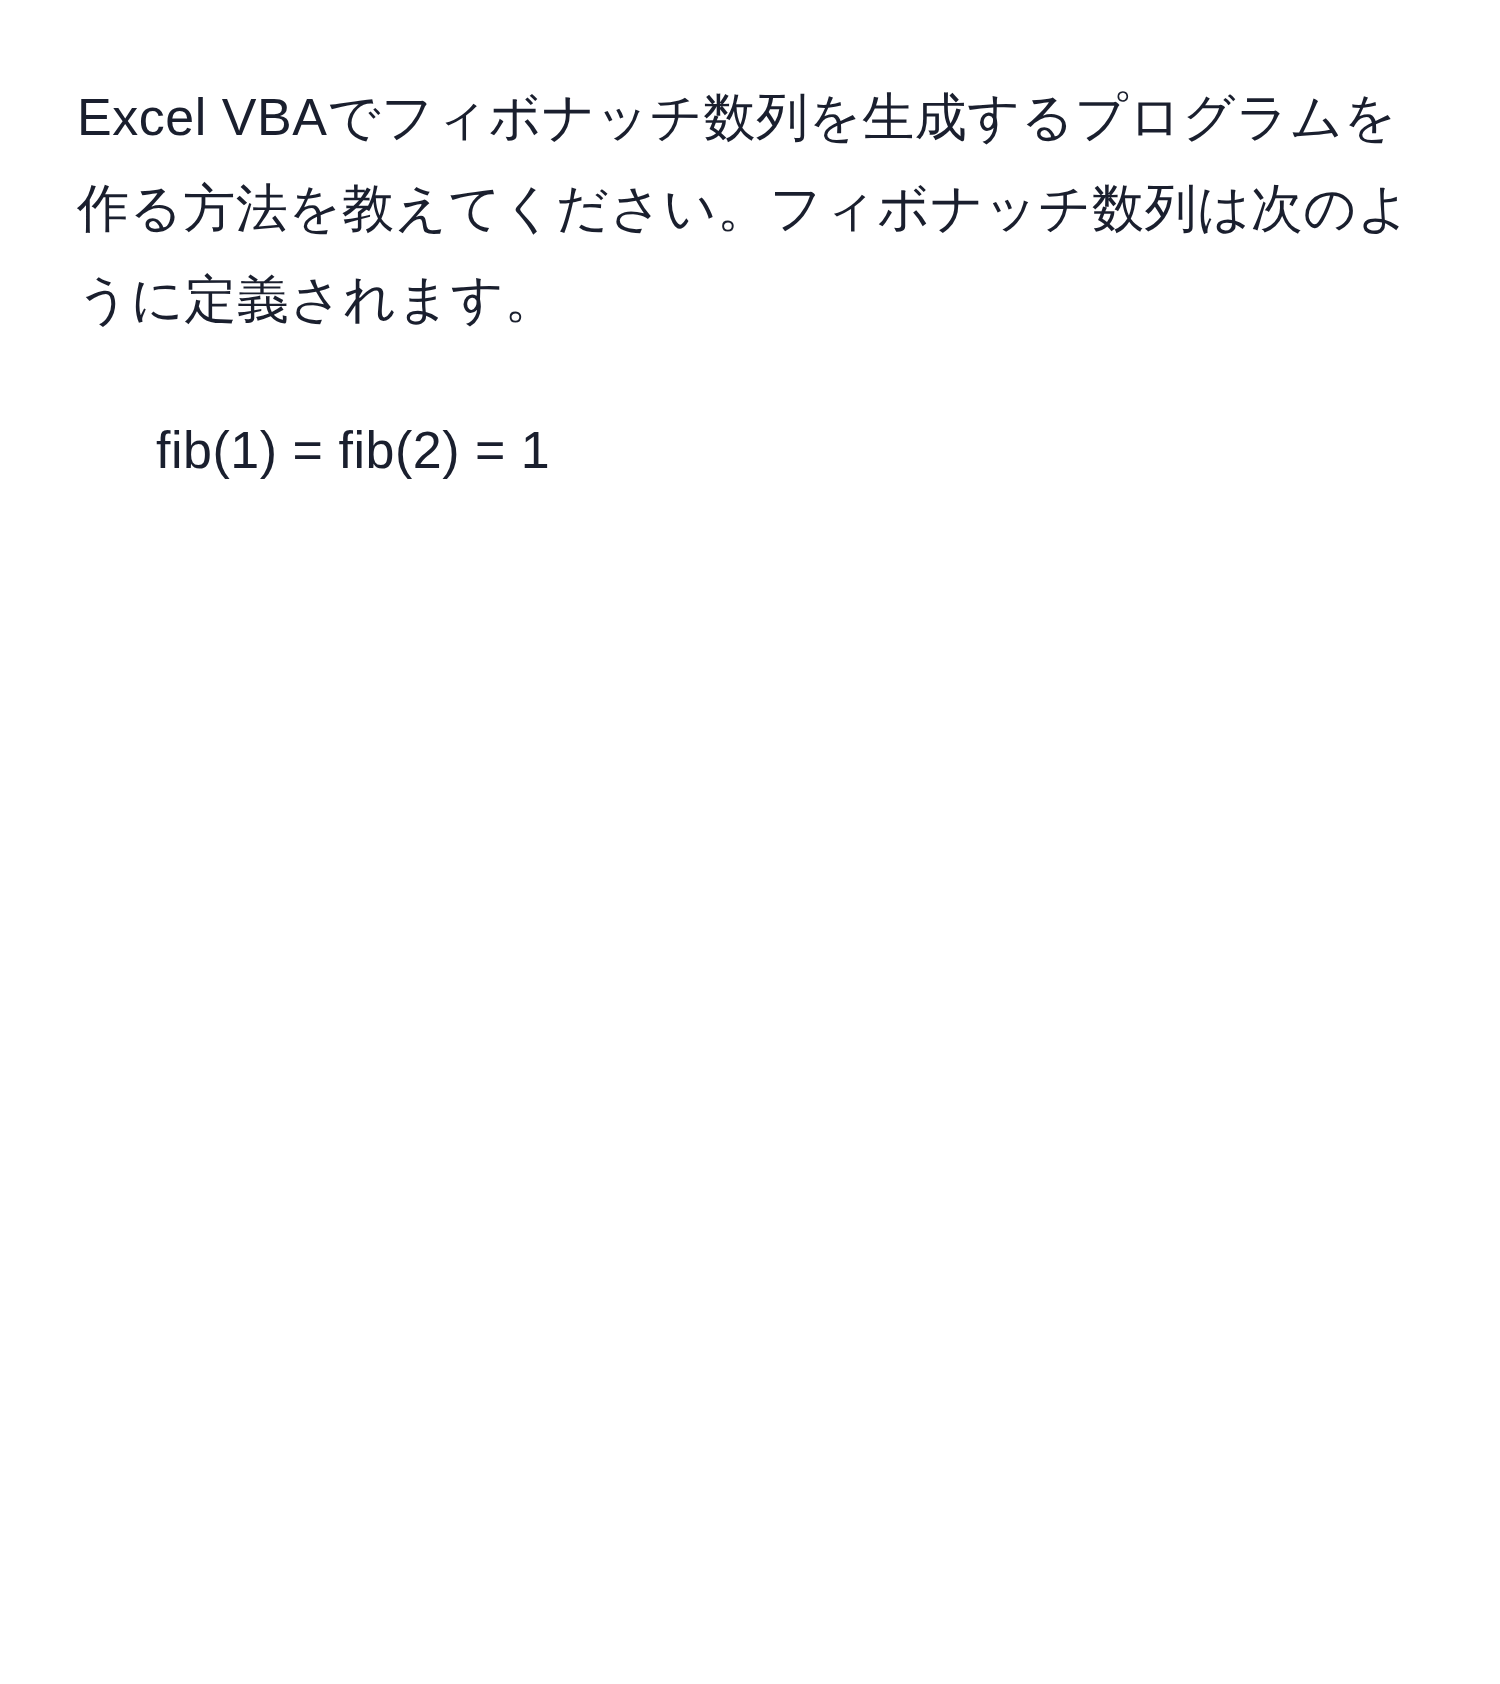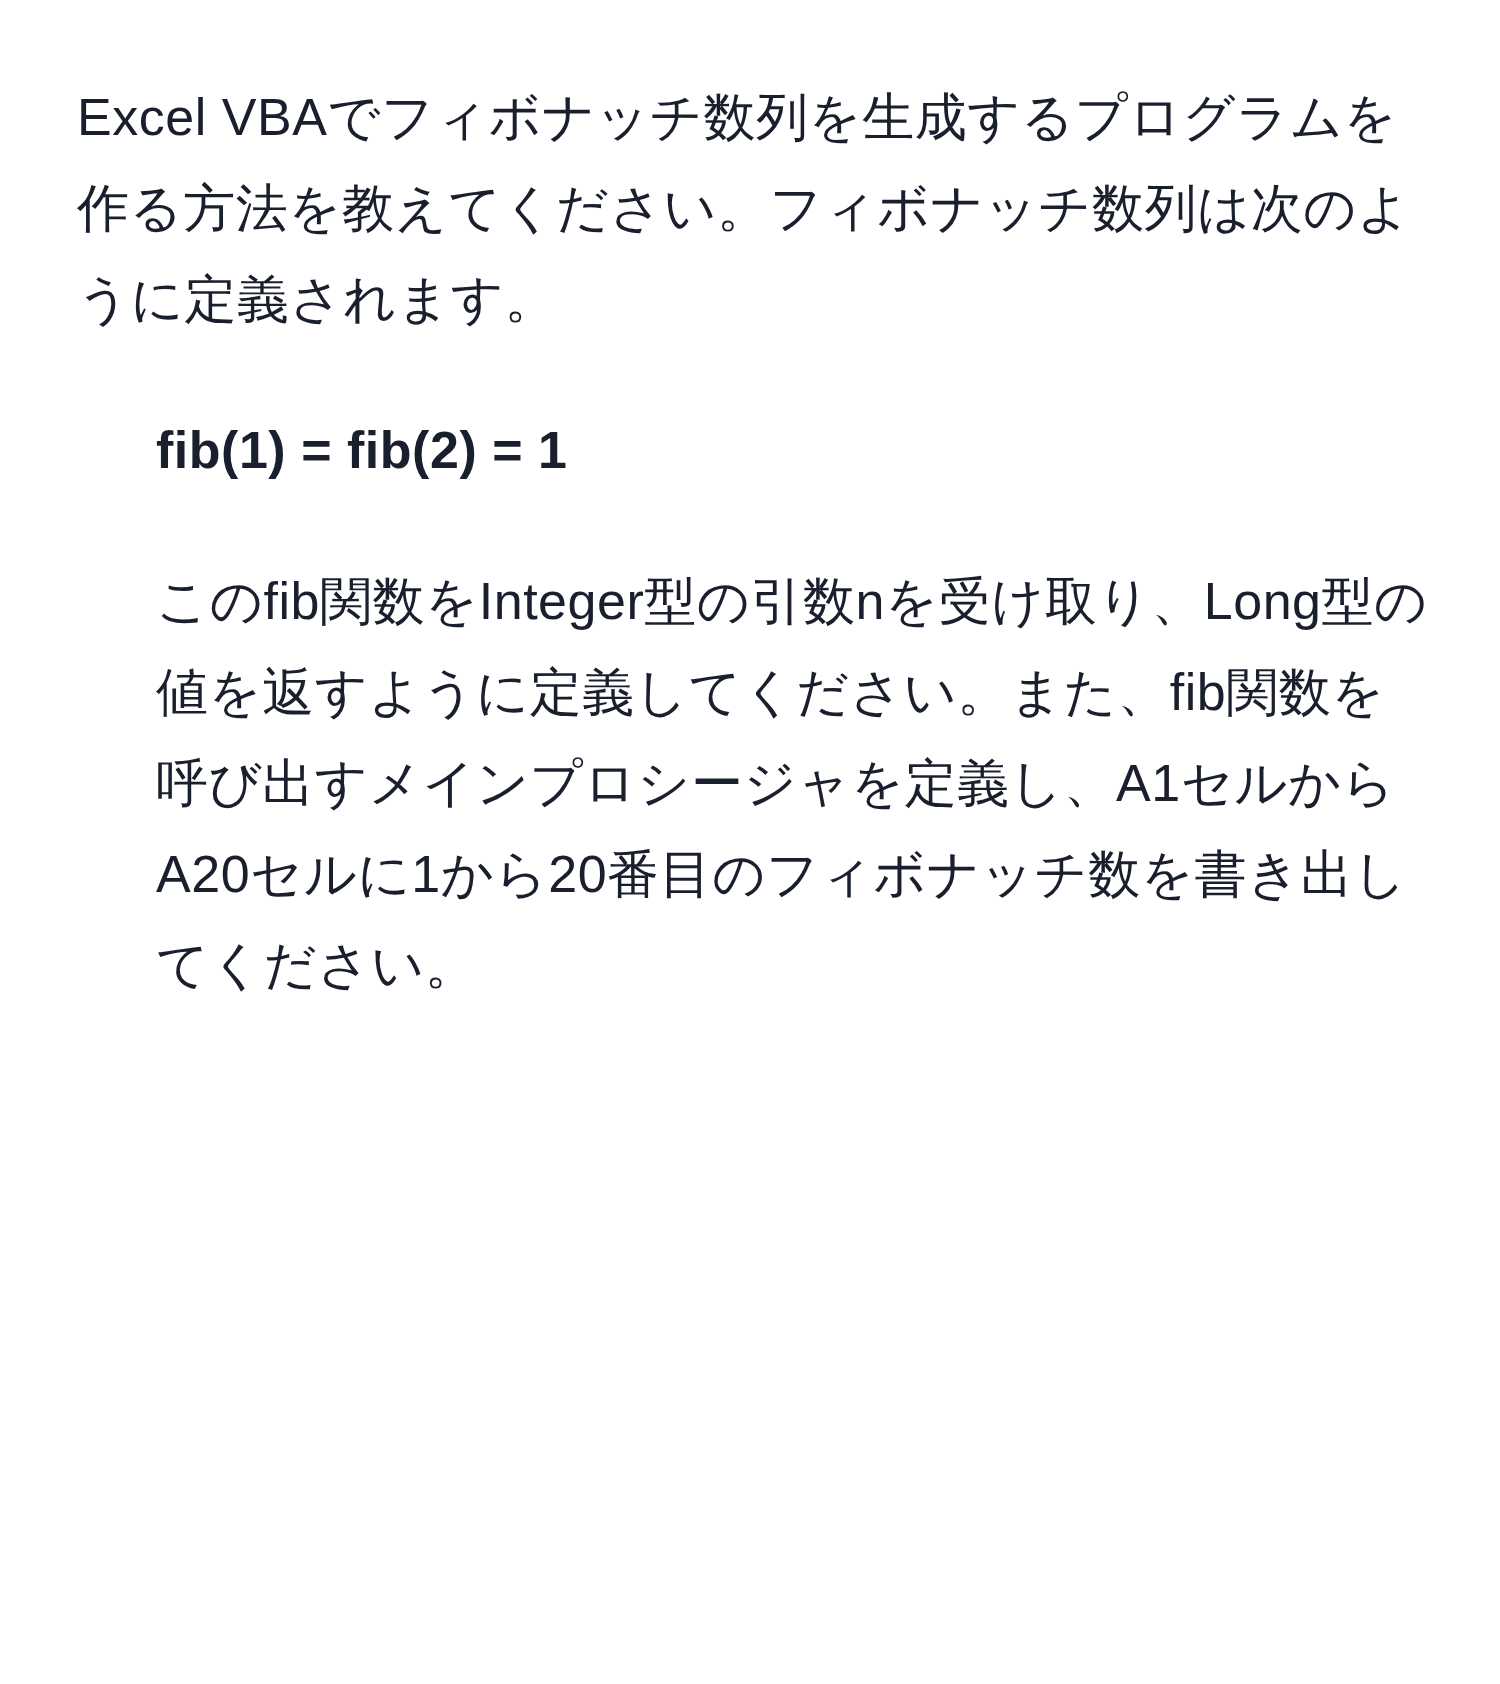--- a/index.html
+++ b/index.html
@@ -18,30 +18,28 @@
       letter-spacing: 0.01em;
     }
     .intro {
       margin-bottom: 60px;
     }
     .defs {
       padding-left: 75px;
     }
     .def1 {
       margin-bottom: 60px;
-      font-weight: bold;
     }
     .def2 {
       margin-bottom: 0;
     }
     .body-text {
       margin-top: 0;
     }
   </style>
 </head>
 <body>
 
 <div class="intro">Excel VBAでフィボナッチ数列を生成するプログラムを作る方法を教えてください。フィボナッチ数列は次のように定義されます。</div>
 
 <div class="defs">
   <div class="def1">fib(1) = fib(2) = 1</div>
-  <div class="body-text">このfib関数をInteger型の引数nを受け取り、Long型の値を返すように定義してください。また、fib関数を呼び出すメインプロシージャを定義し、A1セルからA20セルに1から20番目のフィボナッチ数を書き出してください。</div>
 </div>
 
 </body></html>

